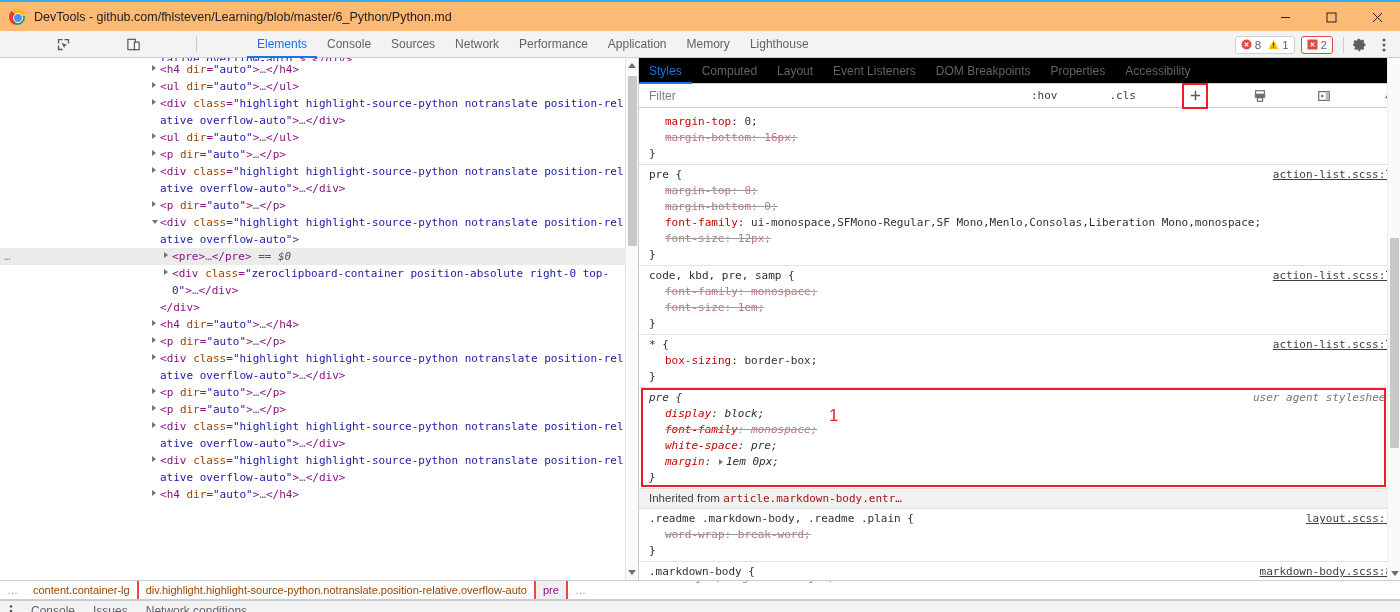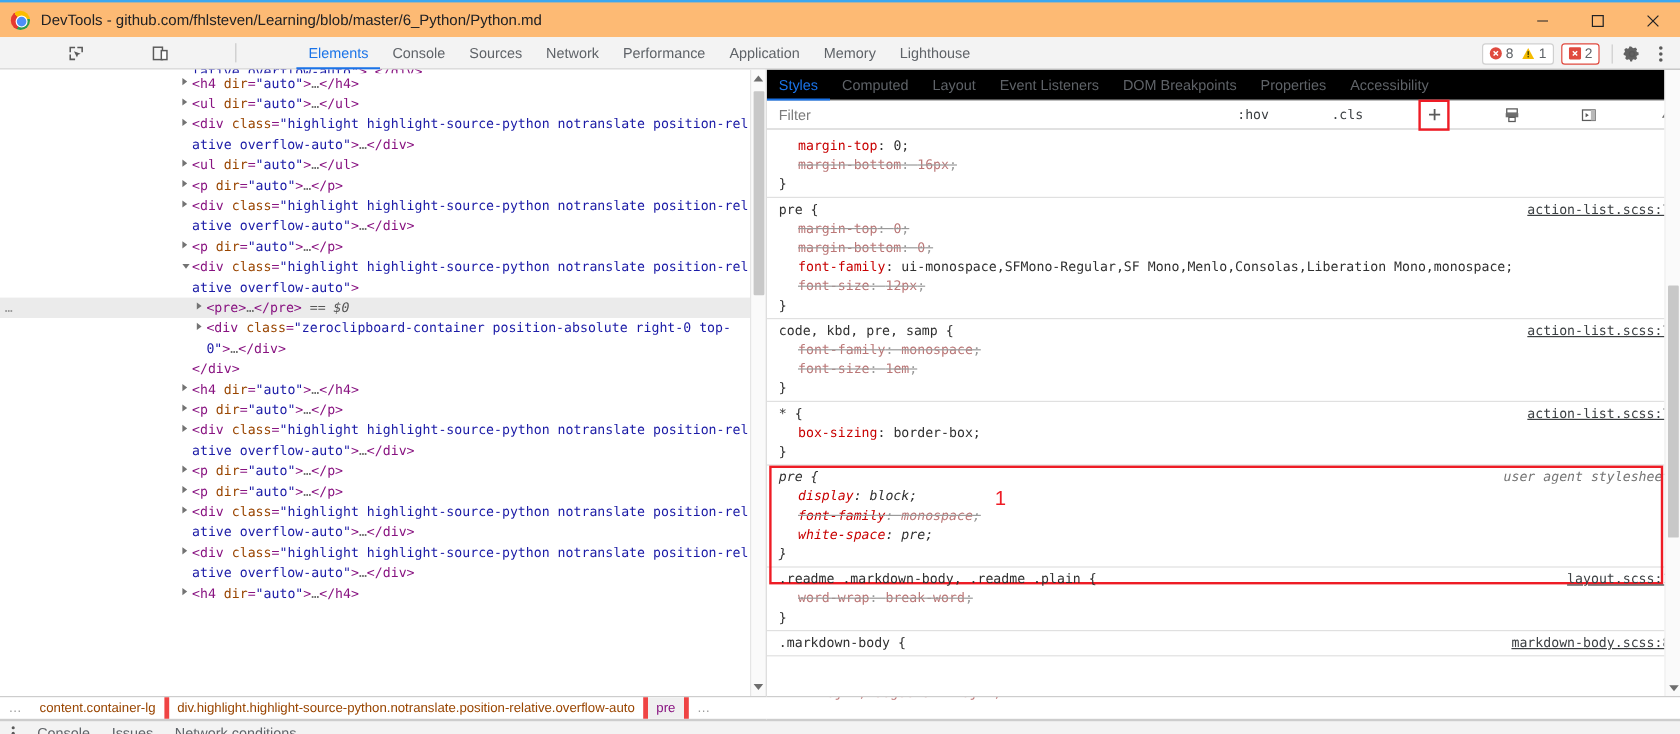--- a/index.html
+++ b/index.html
@@ -299,21 +299,21 @@
     font-family: "Liberation Sans", sans-serif;
     font-size: 11px;
     overflow: hidden;
     width: 639px;
     position: relative;
   }
   .crumb {
     padding: 0 7px; height: 20px;
     display: flex; align-items: center;
     color: #994500; white-space: nowrap;
-    border-right: 4px solid #ef4444;
+    border-right: 2px solid #ef4444;
   }
   .crumb.muted { color: #9b9b9b; letter-spacing: 1px; border-right: none; }
   .crumb.selected { background: #f0f0f0; color: #881280; }
 
   
   .drawer {
     height: 21px;
     background: #f3f3f3;
     border-top: 1px solid #cdcdcd;
     display: flex; align-items: center;
@@ -532,24 +532,26 @@
         <div class="rule">
           <div class="rule-head"><span class="selector">* {</span><span class="origin">action-list.scss:7</span></div>
           <div class="decl"><span class="prop">box-sizing</span><span>: </span><span class="value">border-box</span>;</div>
           <div class="brace">}</div>
         </div>
         <div class="rule ua-rule">
           <div class="rule-head"><span class="selector">pre {</span><span class="origin ua">user agent stylesheet</span></div>
           <div class="decl"><span class="prop">display</span><span>: </span><span class="value">block</span>;</div>
           <div class="decl strike"><span class="prop">font-family</span><span>: </span><span class="value">monospace</span>;</div>
           <div class="decl"><span class="prop">white-space</span><span>: </span><span class="value">pre</span>;</div>
+          <div class="decl"><span class="prop">margin</span><span>: </span><span class="expand-tri"></span><span class="value">1em 0px</span>;</div>
           <div class="brace">}</div>
         </div>
         <div class="ua-outline" style="left: 2px; right: 14px; top: 280px; height: 99px;"></div>
         <div class="annot-num" style="left: 190px; top: 298px;">1</div>
+        <div class="inherited-hdr"><span>Inherited from </span><span class="node">article.markdown-body.entr…</span></div>
         <div class="rule">
           <div class="rule-head"><span class="selector">.readme .markdown-body, .readme .plain {</span><span class="origin">layout.scss:1</span></div>
           <div class="decl strike"><span class="prop">word-wrap</span><span>: </span><span class="value">break-word</span>;</div>
           <div class="brace">}</div>
         </div>
         <div class="rule">
           <div class="rule-head"><span class="selector">.markdown-body {</span><span class="origin">markdown-body.scss:8</span></div>
         </div>
       </div>
 

